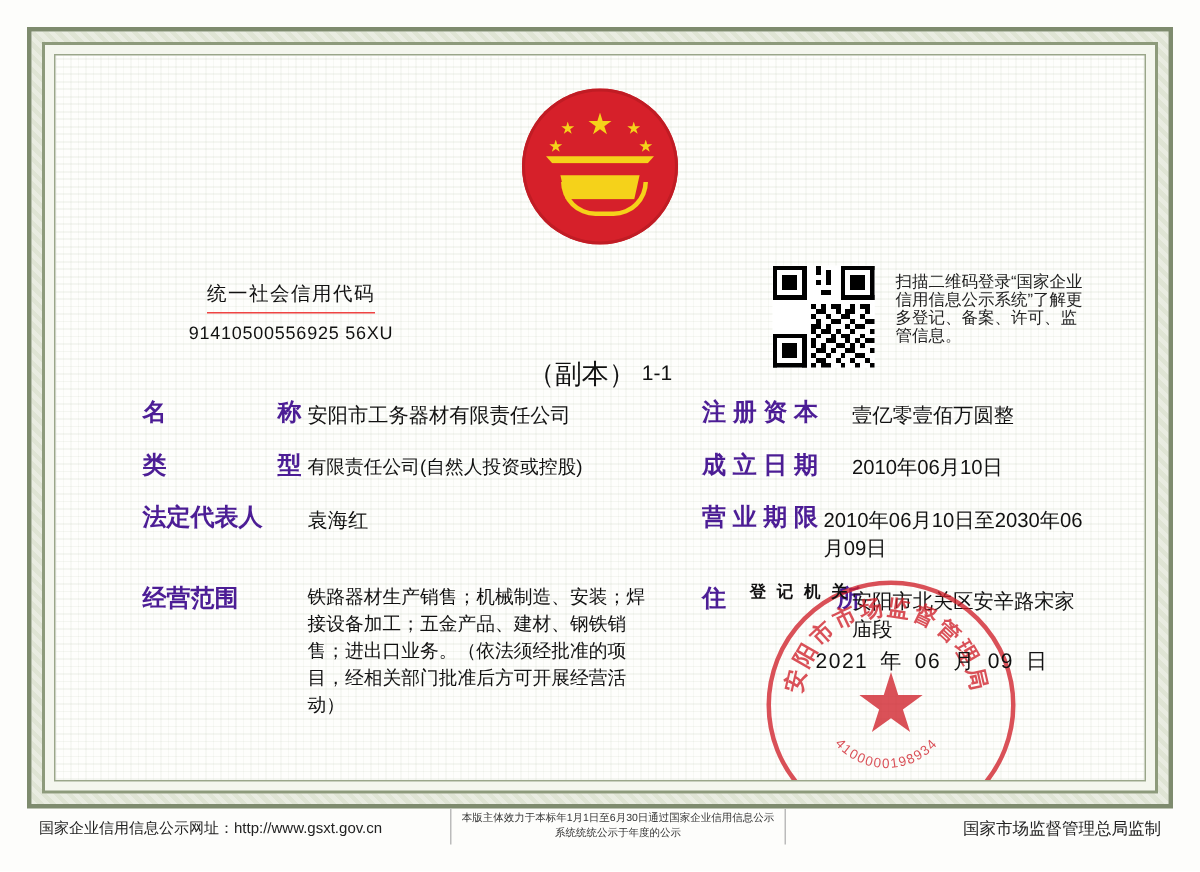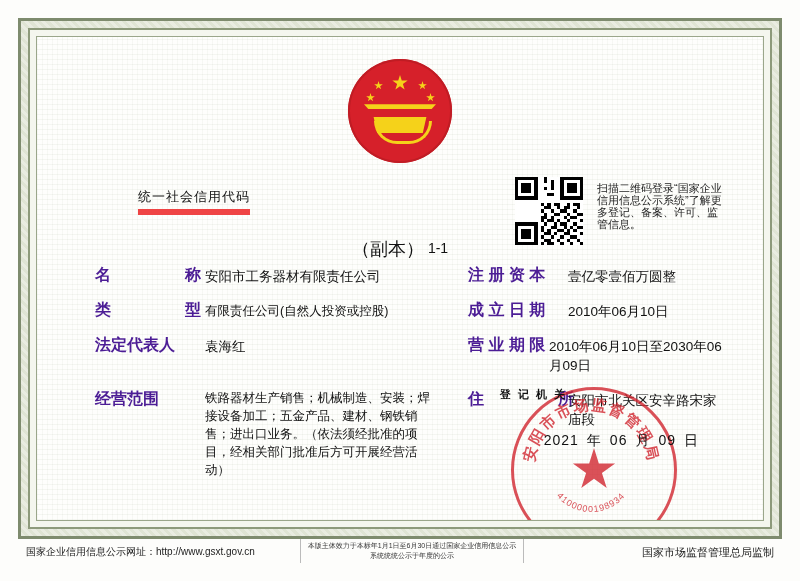--- a/index.html
+++ b/index.html
@@ -89,21 +89,21 @@
     font-size:18px;color:#111;
   }
   .subtitle .num{font-size:14px;margin-left:4px;vertical-align:2px;}
 
   
   .code-block{
     position:absolute;left:72px;top:150px;width:170px;text-align:center;
   }
   .code-label{
     font-size:13px;color:#111;letter-spacing:1px;
-    border-bottom:6px solid #ef4444;padding-bottom:3px;display:inline-block;
+    border-bottom:1px solid #ef4444;padding-bottom:3px;display:inline-block;
   }
   .code-value{
     margin-top:6px;font-size:12px;color:#111;letter-spacing:0.5px;
     font-family:"Liberation Sans",sans-serif;
   }
 
   
   .qr{
     position:absolute;right:180px;top:140px;width:68px;height:68px;
     background:#fff;
@@ -183,20 +183,21 @@
             <div class="s s3"></div>
             <div class="s s4"></div>
             <div class="gate2"></div>
             <div class="gate"></div>
             <div class="cog"></div>
           </div>
         </div>
 
         <div class="code-block">
           <div class="code-label">统一社会信用代码</div>
+          <div class="code-value">91410500556925 56XU</div>
         </div>
 
         <div class="qr">
           <svg width="68" height="68" viewBox="0 0 21 21" shape-rendering="crispEdges">
             <rect width="21" height="21" fill="#fff"></rect>
             <g fill="#000">
               <rect x="0" y="0" width="7" height="1"></rect>
                 <rect x="0" y="6" width="7" height="1"></rect>
               <rect x="0" y="0" width="1" height="7"></rect>
                 <rect x="6" y="0" width="1" height="7"></rect>

